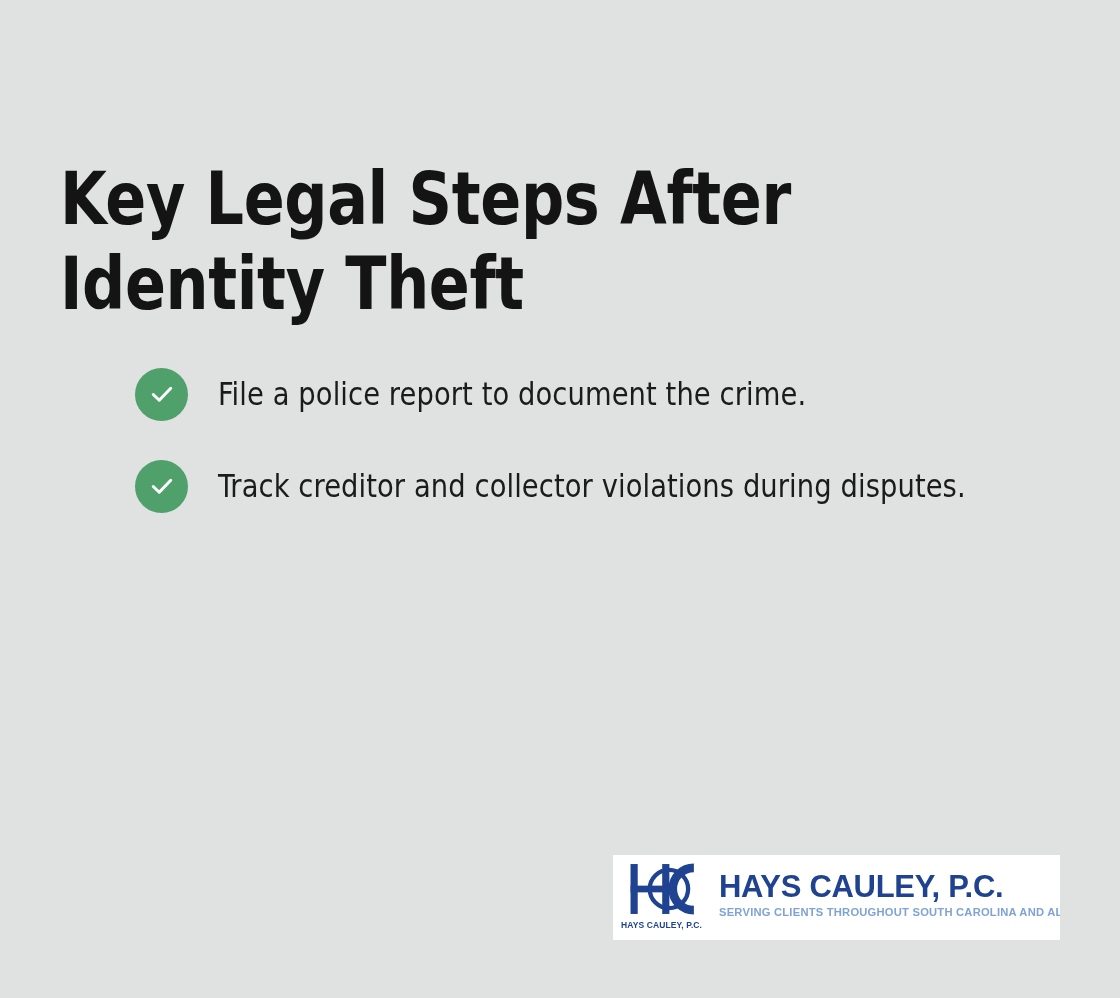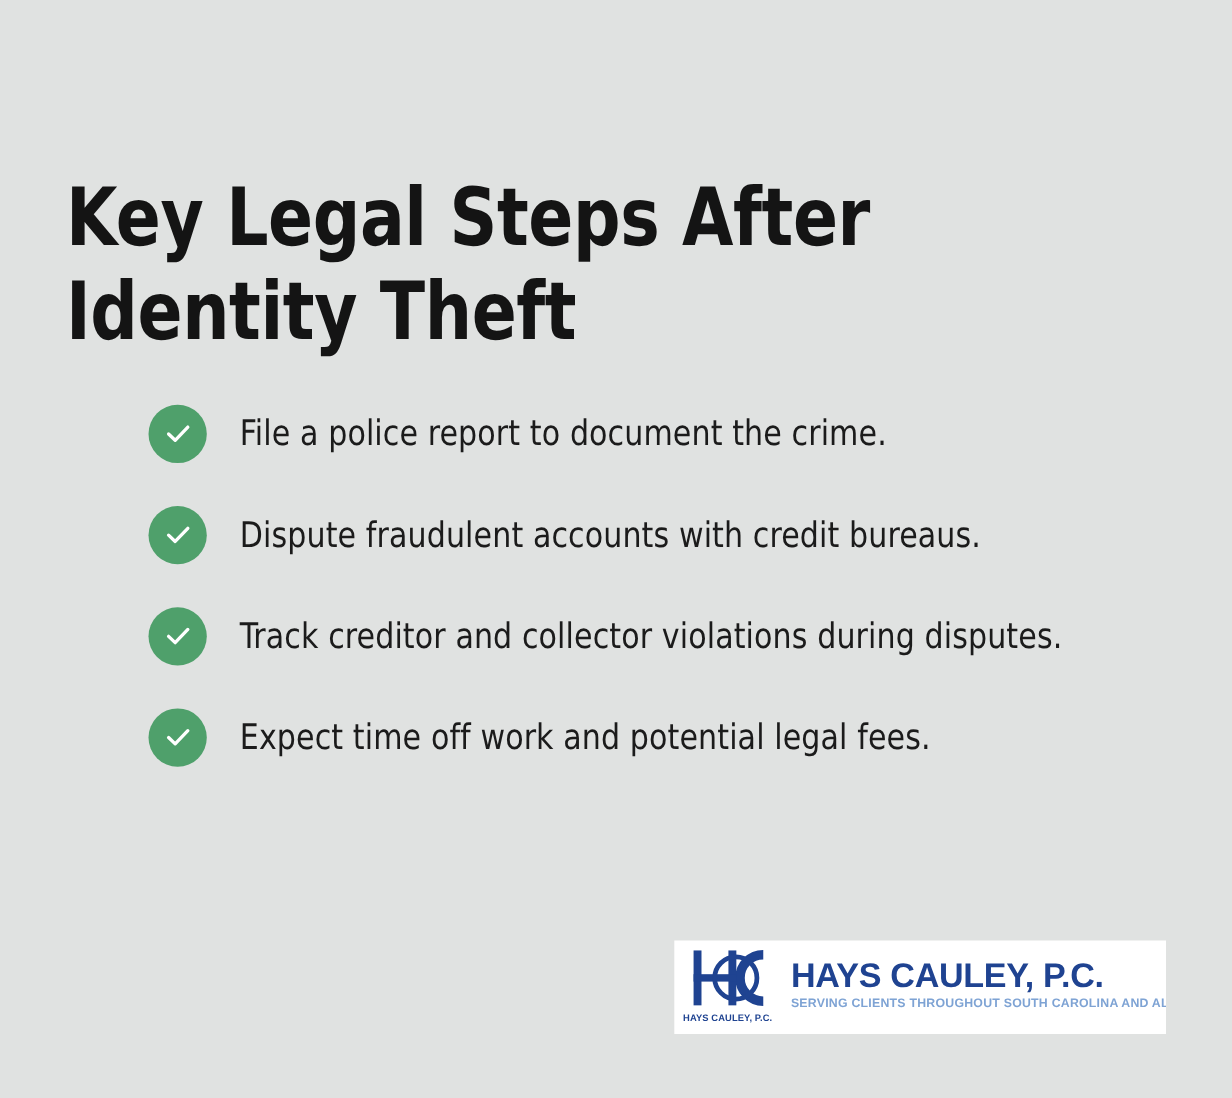--- a/index.html
+++ b/index.html
@@ -160,47 +160,31 @@
 
     <li class="check-item">
       <span class="check-circle">
         <svg viewBox="0 0 24 24" aria-hidden="true">
           <path d="M5 12.4 L9.8 17 L19 7.4" fill="none" stroke="#ffffff" stroke-width="2.4" stroke-linecap="round" stroke-linejoin="round"></path>
         </svg>
       </span>
       <span class="check-label">File a police report to document the crime.</span>
     </li>
 
-    <li class="check-item">
-      <span class="check-circle">
-        <svg viewBox="0 0 24 24" aria-hidden="true">
-          <path d="M5 12.4 L9.8 17 L19 7.4" fill="none" stroke="#ffffff" stroke-width="2.4" stroke-linecap="round" stroke-linejoin="round"></path>
-        </svg>
-      </span>
-      <span class="check-label">Dispute fraudulent accounts with credit bureaus.</span>
-    </li>
 
 
     <li class="check-item">
       <span class="check-circle">
         <svg viewBox="0 0 24 24" aria-hidden="true">
           <path d="M5 12.4 L9.8 17 L19 7.4" fill="none" stroke="#ffffff" stroke-width="2.4" stroke-linecap="round" stroke-linejoin="round"></path>
         </svg>
       </span>
       <span class="check-label">Track creditor and collector violations during disputes.</span>
     </li>
 
-    <li class="check-item">
-      <span class="check-circle">
-        <svg viewBox="0 0 24 24" aria-hidden="true">
-          <path d="M5 12.4 L9.8 17 L19 7.4" fill="none" stroke="#ffffff" stroke-width="2.4" stroke-linecap="round" stroke-linejoin="round"></path>
-        </svg>
-      </span>
-      <span class="check-label">Expect time off work and potential legal fees.</span>
-    </li>
 
   </ul>
 
   <div class="logo-card">
 
     <div class="logo-mark">
       <svg viewBox="0 0 100 64" aria-hidden="true">
 
         <path d="M78 10 A22 22 0 1 0 78 54" fill="none" stroke="#1f4391" stroke-width="9" stroke-linecap="butt"></path>
 

